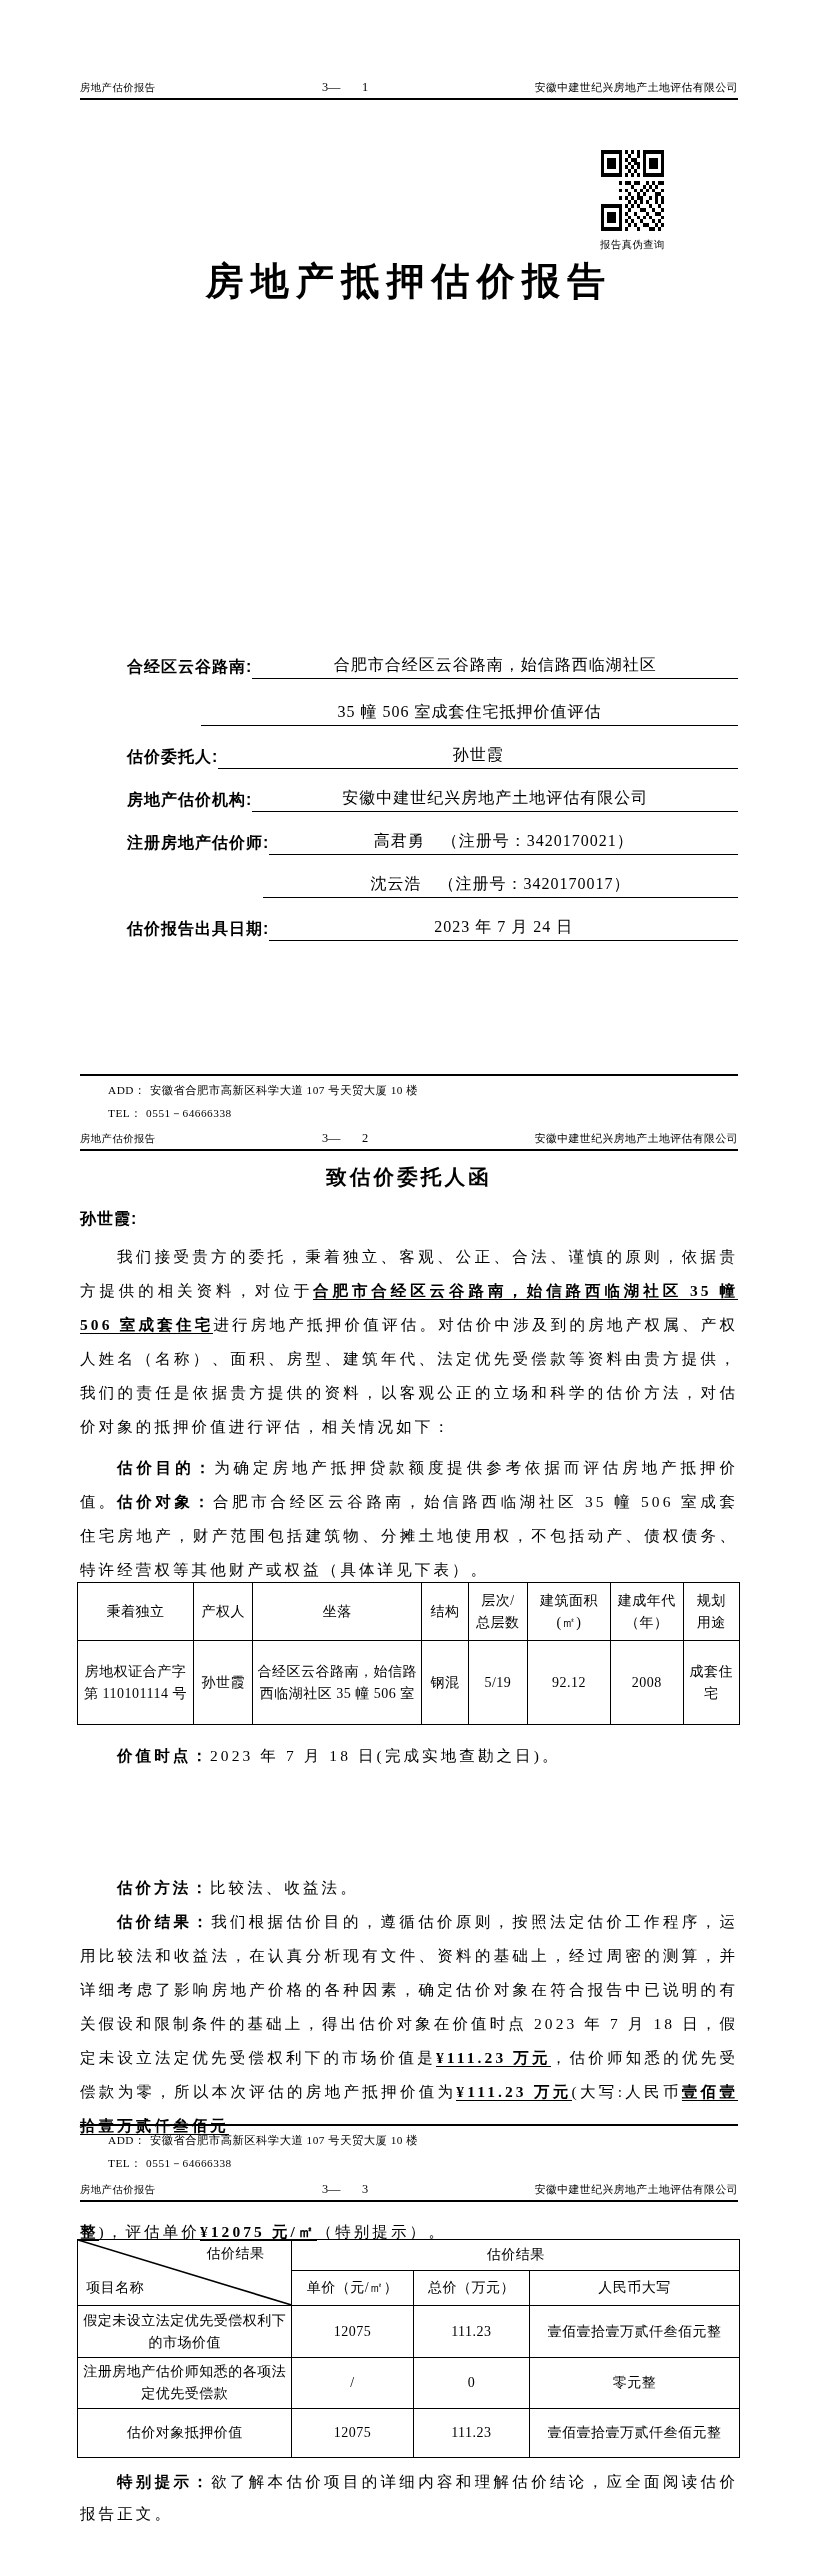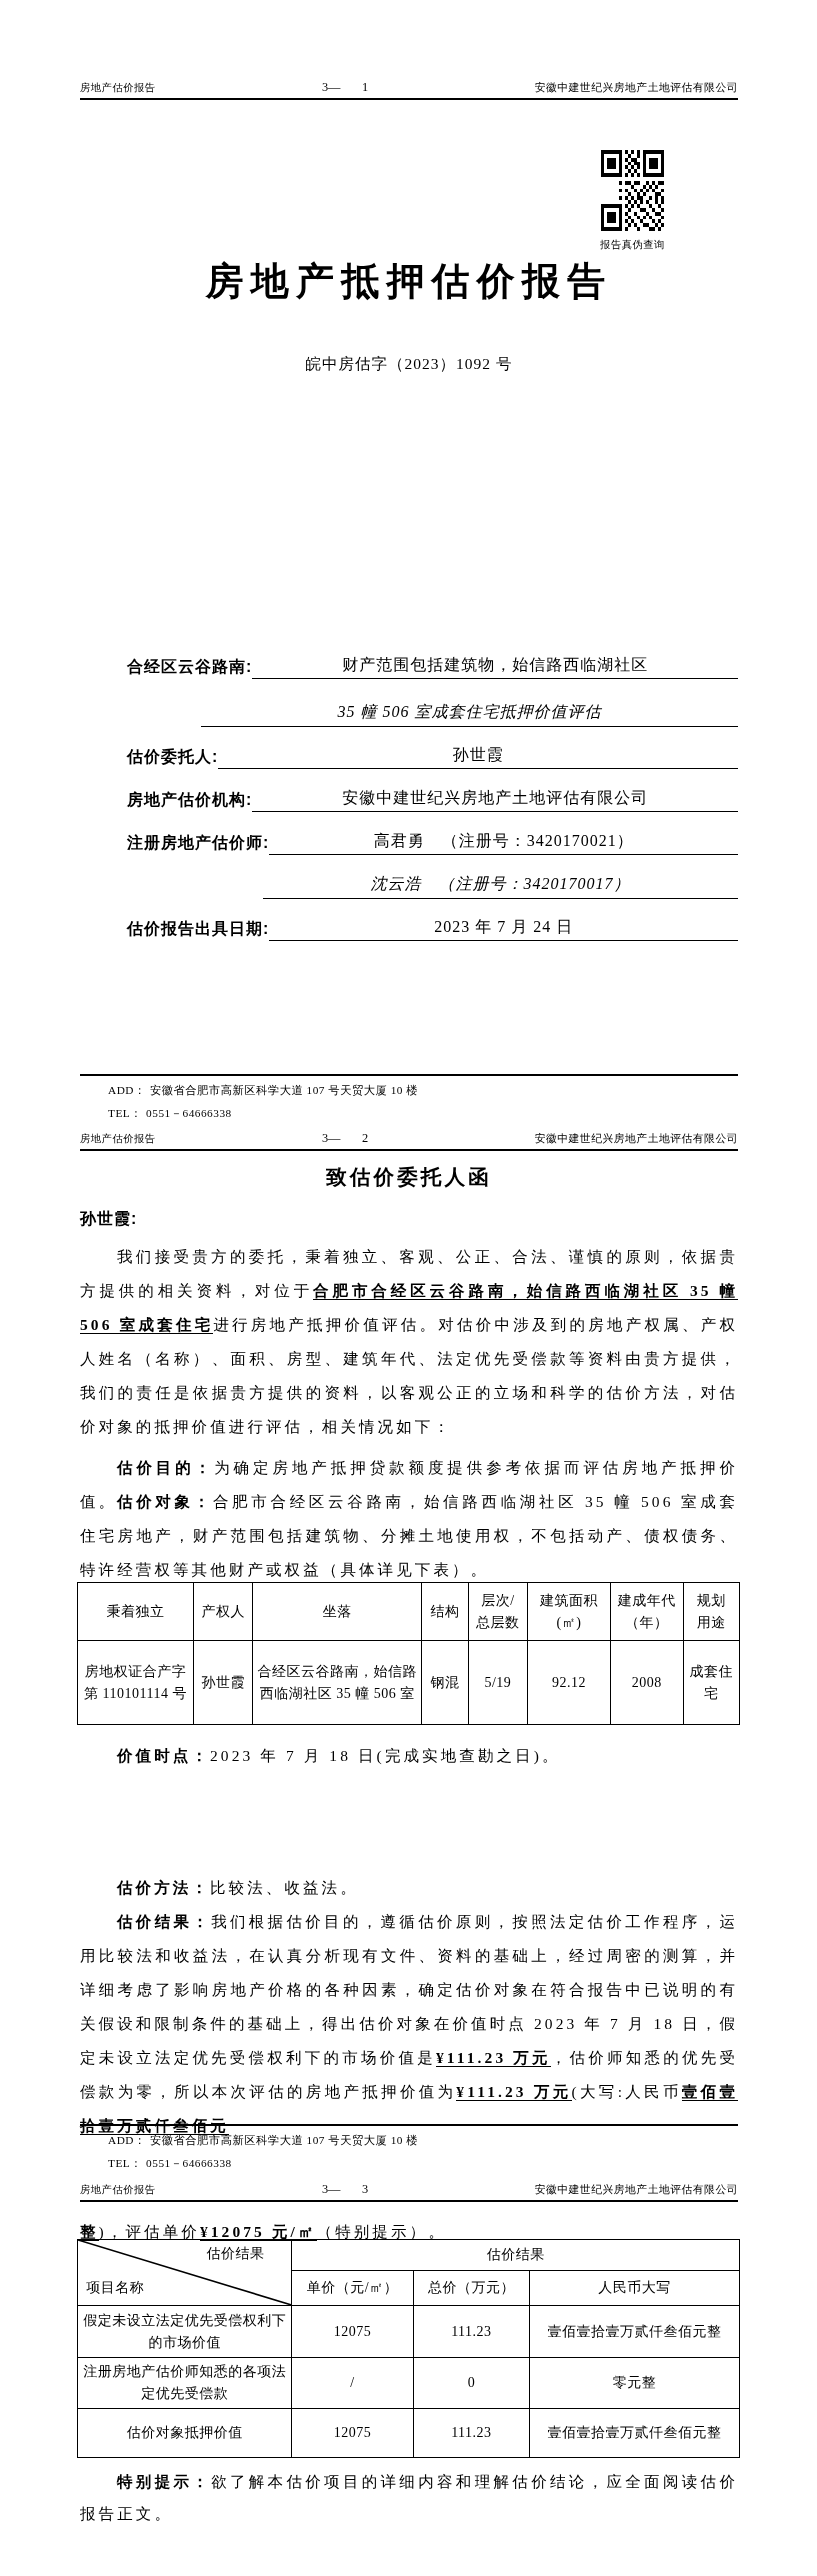--- a/index.html
+++ b/index.html
@@ -47,21 +47,21 @@
     display:flex; align-items:flex-end; font-size:16px;
   }
   .cv-label {
     font-family:"Liberation Sans","DejaVu Sans",sans-serif;
     font-weight:bold; white-space:nowrap; letter-spacing:1px; padding-bottom:1px;
   }
   .cv-value {
     flex:1; text-align:center; border-bottom:1px solid #000;
     white-space:nowrap; padding-bottom:2.1px; letter-spacing:1px;
   }
-  .cv-line2 { position:absolute; left:201px; width:537px; height:25px; display:flex; align-items:center; font-size:16px;font-style:italic; }
+  .cv-line2 { position:absolute; left:201px; width:537px; height:25px; display:flex; align-items:flex-start; font-size:16px; }
 
   
   .letter-title {
     position:absolute; left:80px; top:1163px; width:658px; text-align:center;
     font-family:"Liberation Sans","DejaVu Sans",sans-serif;
     font-weight:bold; font-size:20.6px; letter-spacing:3.1px;
   }
   .salutation {
     position:absolute; left:80px; top:1209px; font-size:16px; font-weight:bold;
     font-family:"Liberation Sans","DejaVu Sans",sans-serif; letter-spacing:1px;
@@ -120,25 +120,24 @@
         <rect x="16" y="2" width="3" height="3" fill="#000"></rect>
       <path fill="#000" d="M0,14h7v7h-7z"></path>
         <rect x="1" y="15" width="5" height="5" fill="#fff"></rect>
         <rect x="2" y="16" width="3" height="3" fill="#000"></rect>
       <path fill="#000" d="M8,0h1v1h-1z M10,0h1v1h-1z M12,0h1v1h-1z M9,1h1v1h-1z M12,1h1v1h-1z M8,2h1v1h-1z M10,2h2v1h-2z M9,3h1v1h-1z M11,3h2v1h-2z M8,4h1v1h-1z M10,4h1v1h-1z M12,4h1v1h-1z M9,5h1v1h-1z M11,5h1v1h-1z M8,6h1v1h-1z M10,6h1v1h-1z M12,6h1v1h-1z M6,8h1v1h-1z M6,10h1v1h-1z M6,12h1v1h-1z M8,8h2v1h-2z M11,8h2v1h-2z M15,8h1v1h-1z M17,8h1v1h-1z M19,8h2v1h-2z M10,9h1v1h-1z M14,9h1v1h-1z M16,9h1v1h-1z M18,9h1v1h-1z M8,10h1v1h-1z M11,10h1v1h-1z M13,10h1v1h-1z M15,10h1v1h-1z M17,10h1v1h-1z M20,10h1v1h-1z M9,11h1v1h-1z M12,11h1v1h-1z M14,11h1v1h-1z M18,11h2v1h-2z M8,12h1v1h-1z M10,12h1v1h-1z M12,12h2v1h-2z M16,12h1v1h-1z M18,12h1v1h-1z M20,12h1v1h-1z M9,13h1v1h-1z M11,13h1v1h-1z M13,13h1v1h-1z M15,13h1v1h-1z M18,13h1v1h-1z M20,13h1v1h-1z M8,14h1v1h-1z M10,14h1v1h-1z M12,14h1v1h-1z M16,14h1v1h-1z M19,14h1v1h-1z M9,15h1v1h-1z M13,15h2v1h-2z M17,15h1v1h-1z M20,15h1v1h-1z M8,16h1v1h-1z M11,16h1v1h-1z M15,16h1v1h-1z M18,16h2v1h-2z M9,17h1v1h-1z M12,17h1v1h-1z M14,17h1v1h-1z M16,17h1v1h-1z M20,17h1v1h-1z M8,18h1v1h-1z M10,18h1v1h-1z M13,18h1v1h-1z M17,18h1v1h-1z M19,18h1v1h-1z M9,19h1v1h-1z M11,19h1v1h-1z M14,19h2v1h-2z M18,19h1v1h-1z M20,19h1v1h-1z M8,20h1v1h-1z M12,20h1v1h-1z M16,20h2v1h-2z M19,20h1v1h-1z"></path>
     </svg>
     <div class="qr-caption">报告真伪查询</div>
   </div>
 
   <div class="cover-title">房地产抵押估价报告</div>
-  <div class="doc-no">皖中房估字（2023）1092 号</div>
 
   <div class="cv-row" style="top:654px">
     <span class="cv-label">合经区云谷路南:</span>
-    <span class="cv-value em-like">财产范围包括建筑物，始信路西临湖社区</span>
+    <span class="cv-value em-like">合肥市合经区云谷路南，始信路西临湖社区</span>
   </div>
   <div class="cv-line2" style="top:702px">
     <span class="cv-value">35 幢 506 室成套住宅抵押价值评估</span>
   </div>
   <div class="cv-row" style="top:744px">
     <span class="cv-label">估价委托人:</span>
     <span class="cv-value">孙世霞</span>
   </div>
   <div class="cv-row" style="top:787px">
     <span class="cv-label">房地产估价机构:</span>

